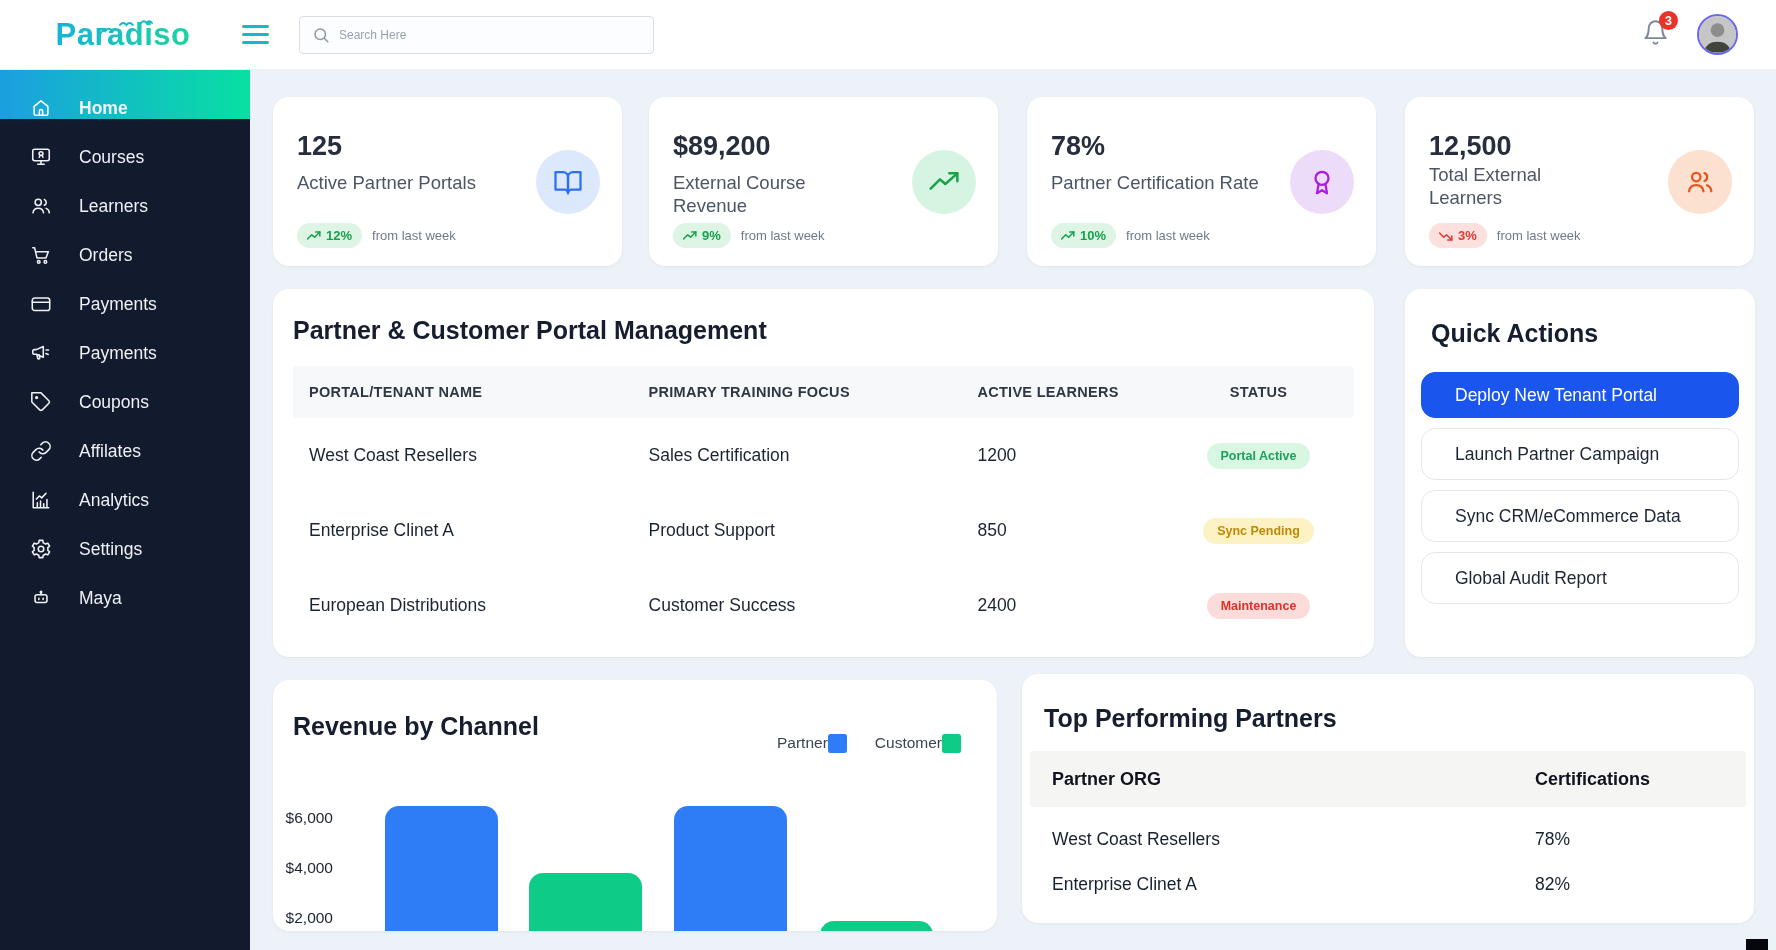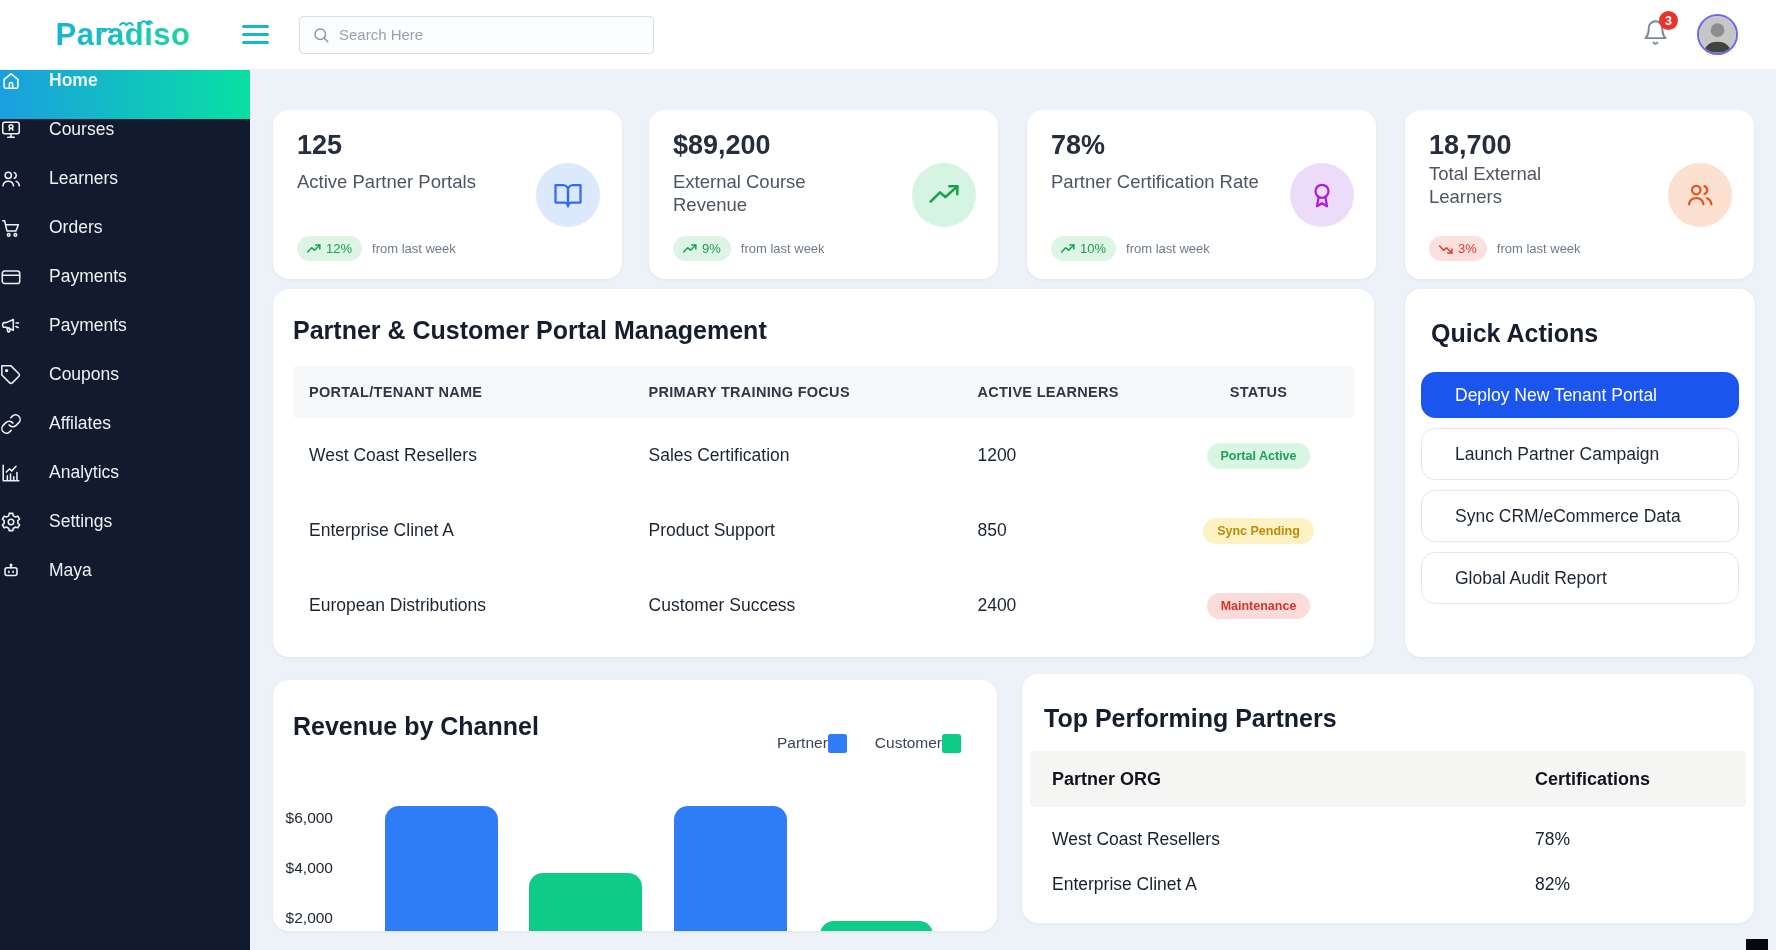--- a/index.html
+++ b/index.html
@@ -12,52 +12,52 @@
   .logo-wrap { width:230px; display:flex; justify-content:center; align-items:flex-end; position:relative; }
   .logo-text { font-size:31px; font-weight:800; letter-spacing:.5px;
                background:linear-gradient(90deg,#17b3d8,#1ed3a0);
                -webkit-background-clip:text; background-clip:text; color:transparent; line-height:1.15; }
   .logo-birds { position:absolute; top:2px; left:88px; }
   .hamburger { display:flex; flex-direction:column; gap:5px; cursor:pointer; padding:4px; }
   .hamburger span { display:block; width:27px; height:3px; border-radius:2px; background:#14b8cc; }
   .search { margin-left:26px; width:355px; height:38px; border:1px solid #d9dee5; border-radius:4px;
             background:#fcfdfe; display:flex; align-items:center; padding:0 12px; gap:9px; }
   .search svg { flex:0 0 auto; }
-  .search input { border:none; outline:none; background:transparent; font-size:15px; color:#4a5160;
+  .search input { border:none; outline:none; background:transparent; font-size:12px; color:#4a5160;
                   font-family:"Liberation Sans",sans-serif; width:100%; }
   .search input::placeholder { color:#98a1ae; }
   .topbar-right { margin-left:auto; display:flex; align-items:center; gap:28px; margin-right:38px; }
   .bell-wrap { position:relative; cursor:pointer; }
   .bell-badge { position:absolute; top:-8px; right:-9px; min-width:19px; height:19px; border-radius:50%;
                 background:#e8332a; color:#fff; font-size:12.5px; font-weight:700;
                 display:flex; align-items:center; justify-content:center; }
   .avatar { width:41px; height:41px; border-radius:50%; border:2.5px solid #6a66ee; background:#cfcfcf;
             overflow:hidden; cursor:pointer; display:flex; align-items:flex-end; justify-content:center; }
 
   
   .sidebar { position:absolute; top:70px; left:0; width:250px; bottom:0; background:#121a2d; z-index:4; }
-  .nav-item { height:49px; display:flex; align-items:flex-start; gap:27px;
+  .nav-item { height:49px; display:flex; align-items:flex-end; padding-left:30px; gap:27px;
               color:#eef1f6; font-size:17.5px; cursor:pointer; }
   .nav-item svg { flex:0 0 auto; }
   .nav-item.active { background:linear-gradient(90deg,#1b9fe0,#08e0a3); font-weight:700; }
 
   
   .content { position:absolute; top:70px; left:250px; right:0; bottom:0; background:#edf2f8; overflow:hidden; }
   .card { position:absolute; background:#fff; border-radius:16px; box-shadow:0 1px 3px rgba(20,30,60,.06); }
 
   
-  .stat-card { width:349px; height:169px; top:40px; padding:20px 24px; }
+  .stat-card { width:349px; height:169px; top:27px; padding:34px 24px; }
   .stat-card.s0 { left:23px; } .stat-card.s1 { left:399px; } .stat-card.s2 { left:777px; } .stat-card.s3 { left:1155px; }
   .stat-value { font-size:27px; font-weight:800; color:#272d3d; margin-bottom:10px; }
   .stat-label { font-size:18.5px; color:#4d5565; line-height:1.22; width:210px; }
   .stat-card.s3 .stat-value { margin-bottom:2px; }
   .stat-card.s3 .stat-label { width:160px; }
   .stat-foot { position:absolute; left:24px; bottom:18px; display:flex; align-items:center; gap:10px; }
   .chg { display:flex; align-items:center; gap:5px; padding:5px 10px; border-radius:999px;
-         font-size:13px; font-weight:400; }
+         font-size:13px; font-weight:700; }
   .chg--up { background:#def5e6; color:#17a24e; }
   .chg--down { background:#fbe0dd; color:#e03a30; }
   .chg .i-down { display:none; } .chg--down .i-down { display:inline; }
   .stat-note { font-size:13px; color:#707a88; }
   .stat-icon { position:absolute; right:22px; top:50%; transform:translateY(-50%); width:64px; height:64px;
                border-radius:50%; display:flex; align-items:center; justify-content:center; }
 
   
   .portal-card { left:23px; top:219px; width:1101px; height:368px; }
   .section-title { font-size:25px; font-weight:700; color:#161d2e; }
@@ -296,21 +296,21 @@
     </div>
     <div class="stat-icon" style="background: rgb(237, 220, 249); color: rgb(171, 29, 224);">
       <svg width="30" height="30" viewBox="0 0 24 24" fill="none" stroke="currentColor" stroke-width="1.8" stroke-linecap="round" stroke-linejoin="round">
         <circle cx="12" cy="9" r="5.2"></circle>
           <path d="M9.3 13.6 8 21l4-2.4L16 21l-1.3-7.4"></path>
       </svg>
     </div>
   </section>
 
   <section class="card stat-card s3">
-    <div class="stat-value">18,700</div>
+    <div class="stat-value">12,500</div>
     <div class="stat-label">Total External Learners</div>
     <div class="stat-foot">
       <span class="chg chg--down">
 
         <svg class="i-down" width="14" height="14" viewBox="0 0 24 24" fill="none" stroke="currentColor" stroke-width="2.6" stroke-linecap="round" stroke-linejoin="round">
             <polyline points="1 7 8 14 13 10 22 19"></polyline>
             <polyline points="15 19 22 19 22 12"></polyline>
           </svg>
         <span>3%</span>
       </span>

